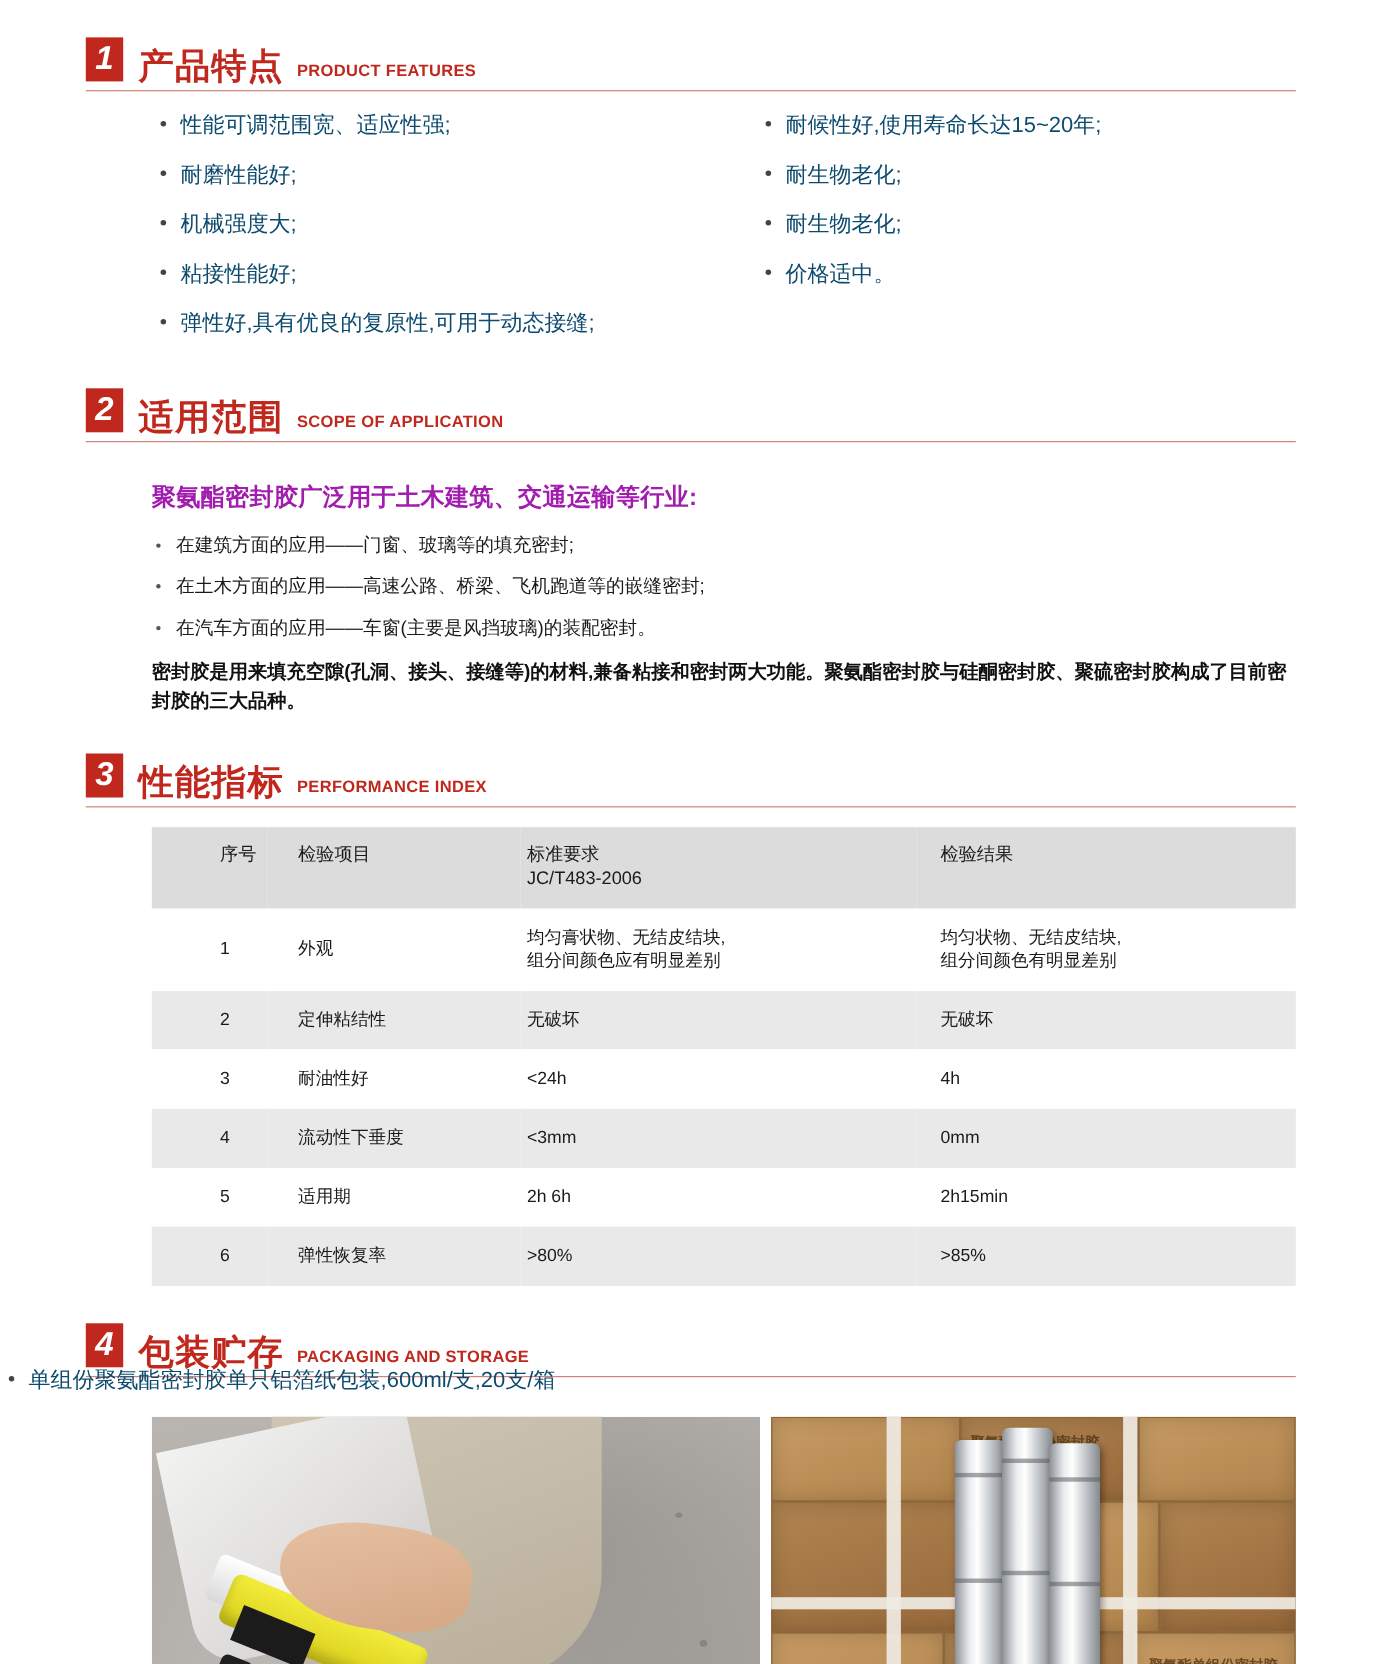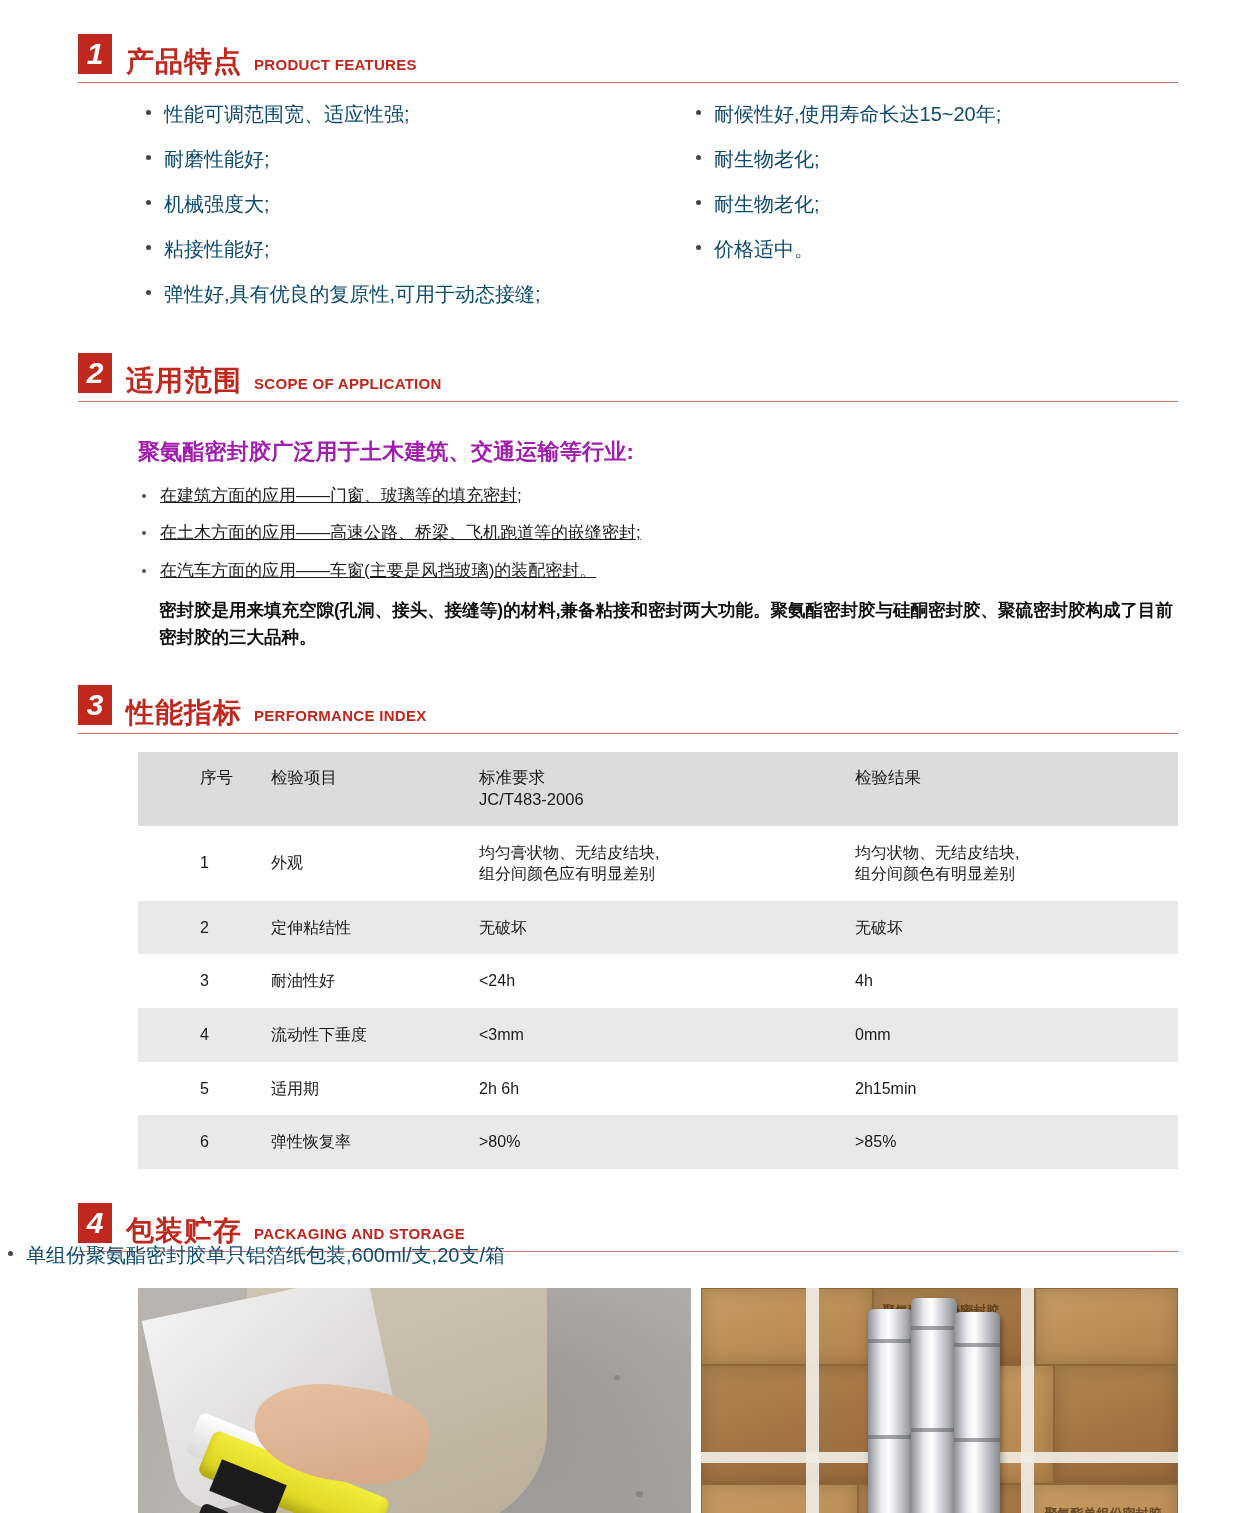--- a/index.html
+++ b/index.html
@@ -35,21 +35,21 @@
     font-weight: bold;
     font-style: italic;
     display: flex;
     align-items: center;
     justify-content: center;
     line-height: 1;
     flex: 0 0 auto;
   }
   .sec-title-cn {
     color: #c0271d;
-    font-size: 28px;
+    font-size: 32px;
     font-weight: bold;
     letter-spacing: 1px;
     margin-left: 14px;
     line-height: 1;
     position: relative;
     top: 2px;
   }
   .sec-title-en {
     color: #c0271d;
     font-size: 15px;
@@ -114,21 +114,20 @@
     font-weight: bold;
     color: #a21caf;
     margin-bottom: 18px;
     letter-spacing: 0.2px;
     margin-top: 44px;
   }
   ul.scope-list {
     list-style: none;
     margin: 0 0 2px -22px;
     padding: 0;
-    text-decoration: underline;
   }
   ul.scope-list li {
     position: relative;
     padding-left: 44px;
     font-size: 17px;
     margin-bottom: 16px;
     line-height: 1.25;
   }
   ul.scope-list li:before {
     content: "";
@@ -139,21 +138,20 @@
     height: 4px;
     border-radius: 50%;
     background: #555;
   }
   .scope-note {
     font-size: 17.5px;
     font-weight: bold;
     color: #111;
     line-height: 1.55;
     margin-top: 2px;
-    margin-left: 21px;
   }
 
   
   .table-wrap {
     margin: 27px 72px 0 138px;
   }
   table.perf {
     width: 100%;
     border-collapse: collapse;
     font-size: 16px;

